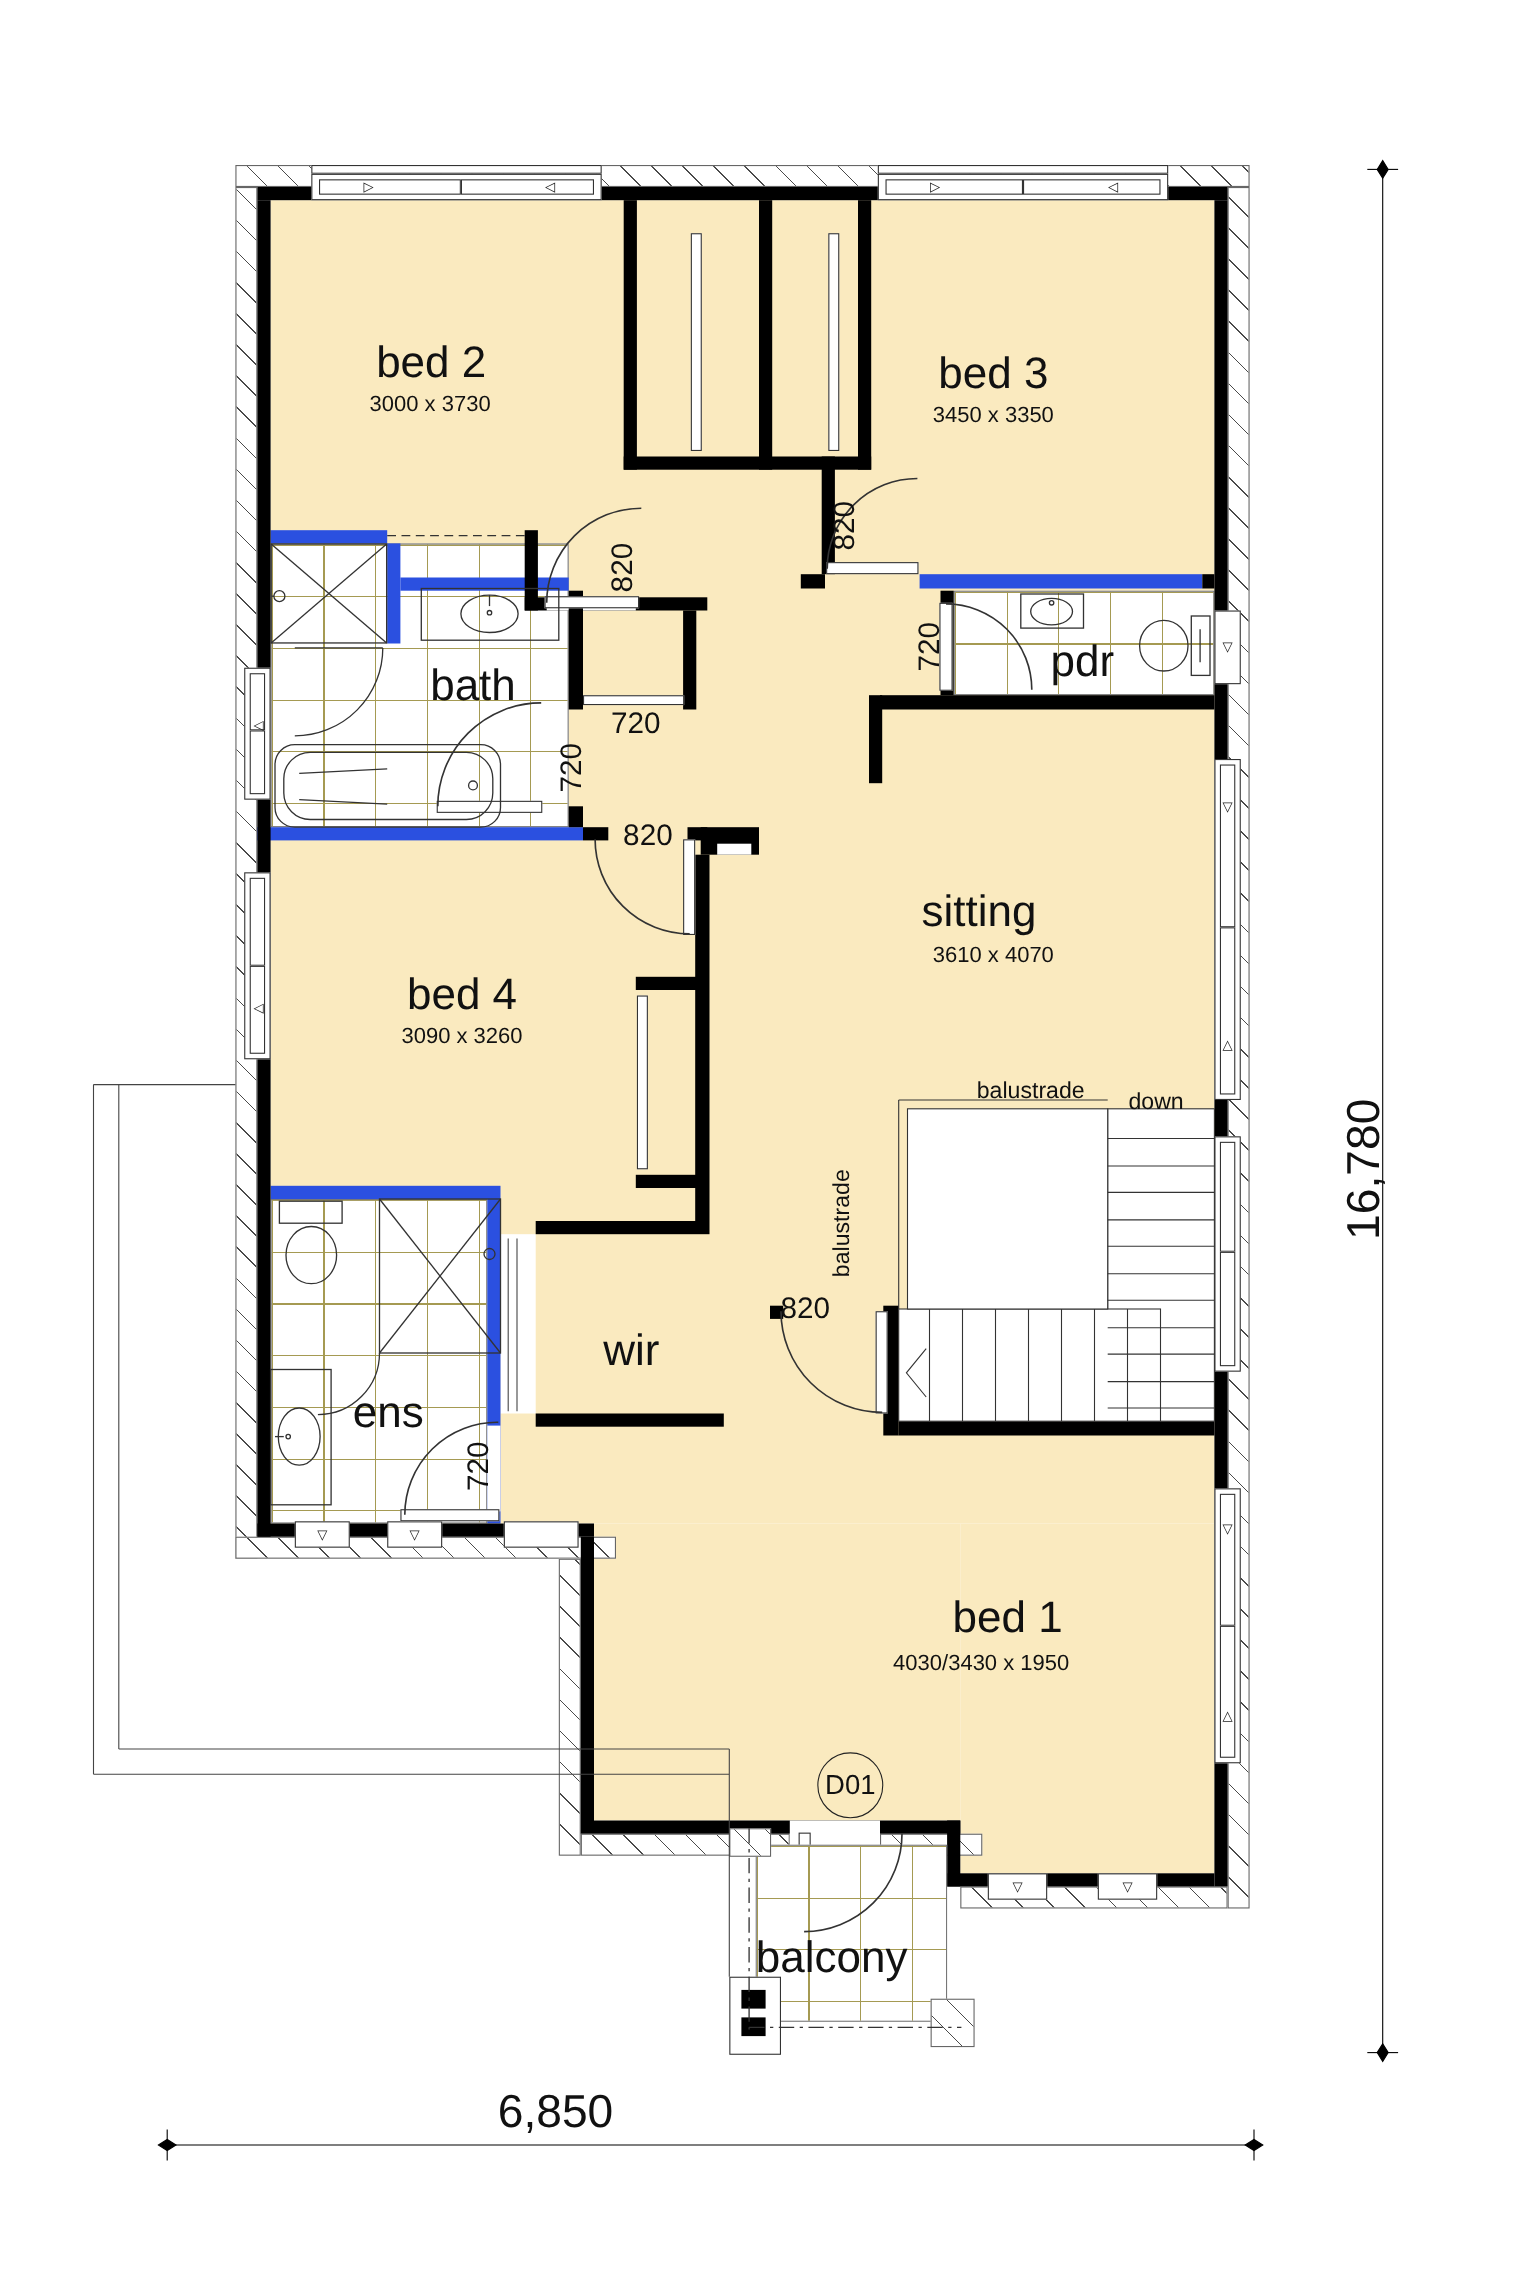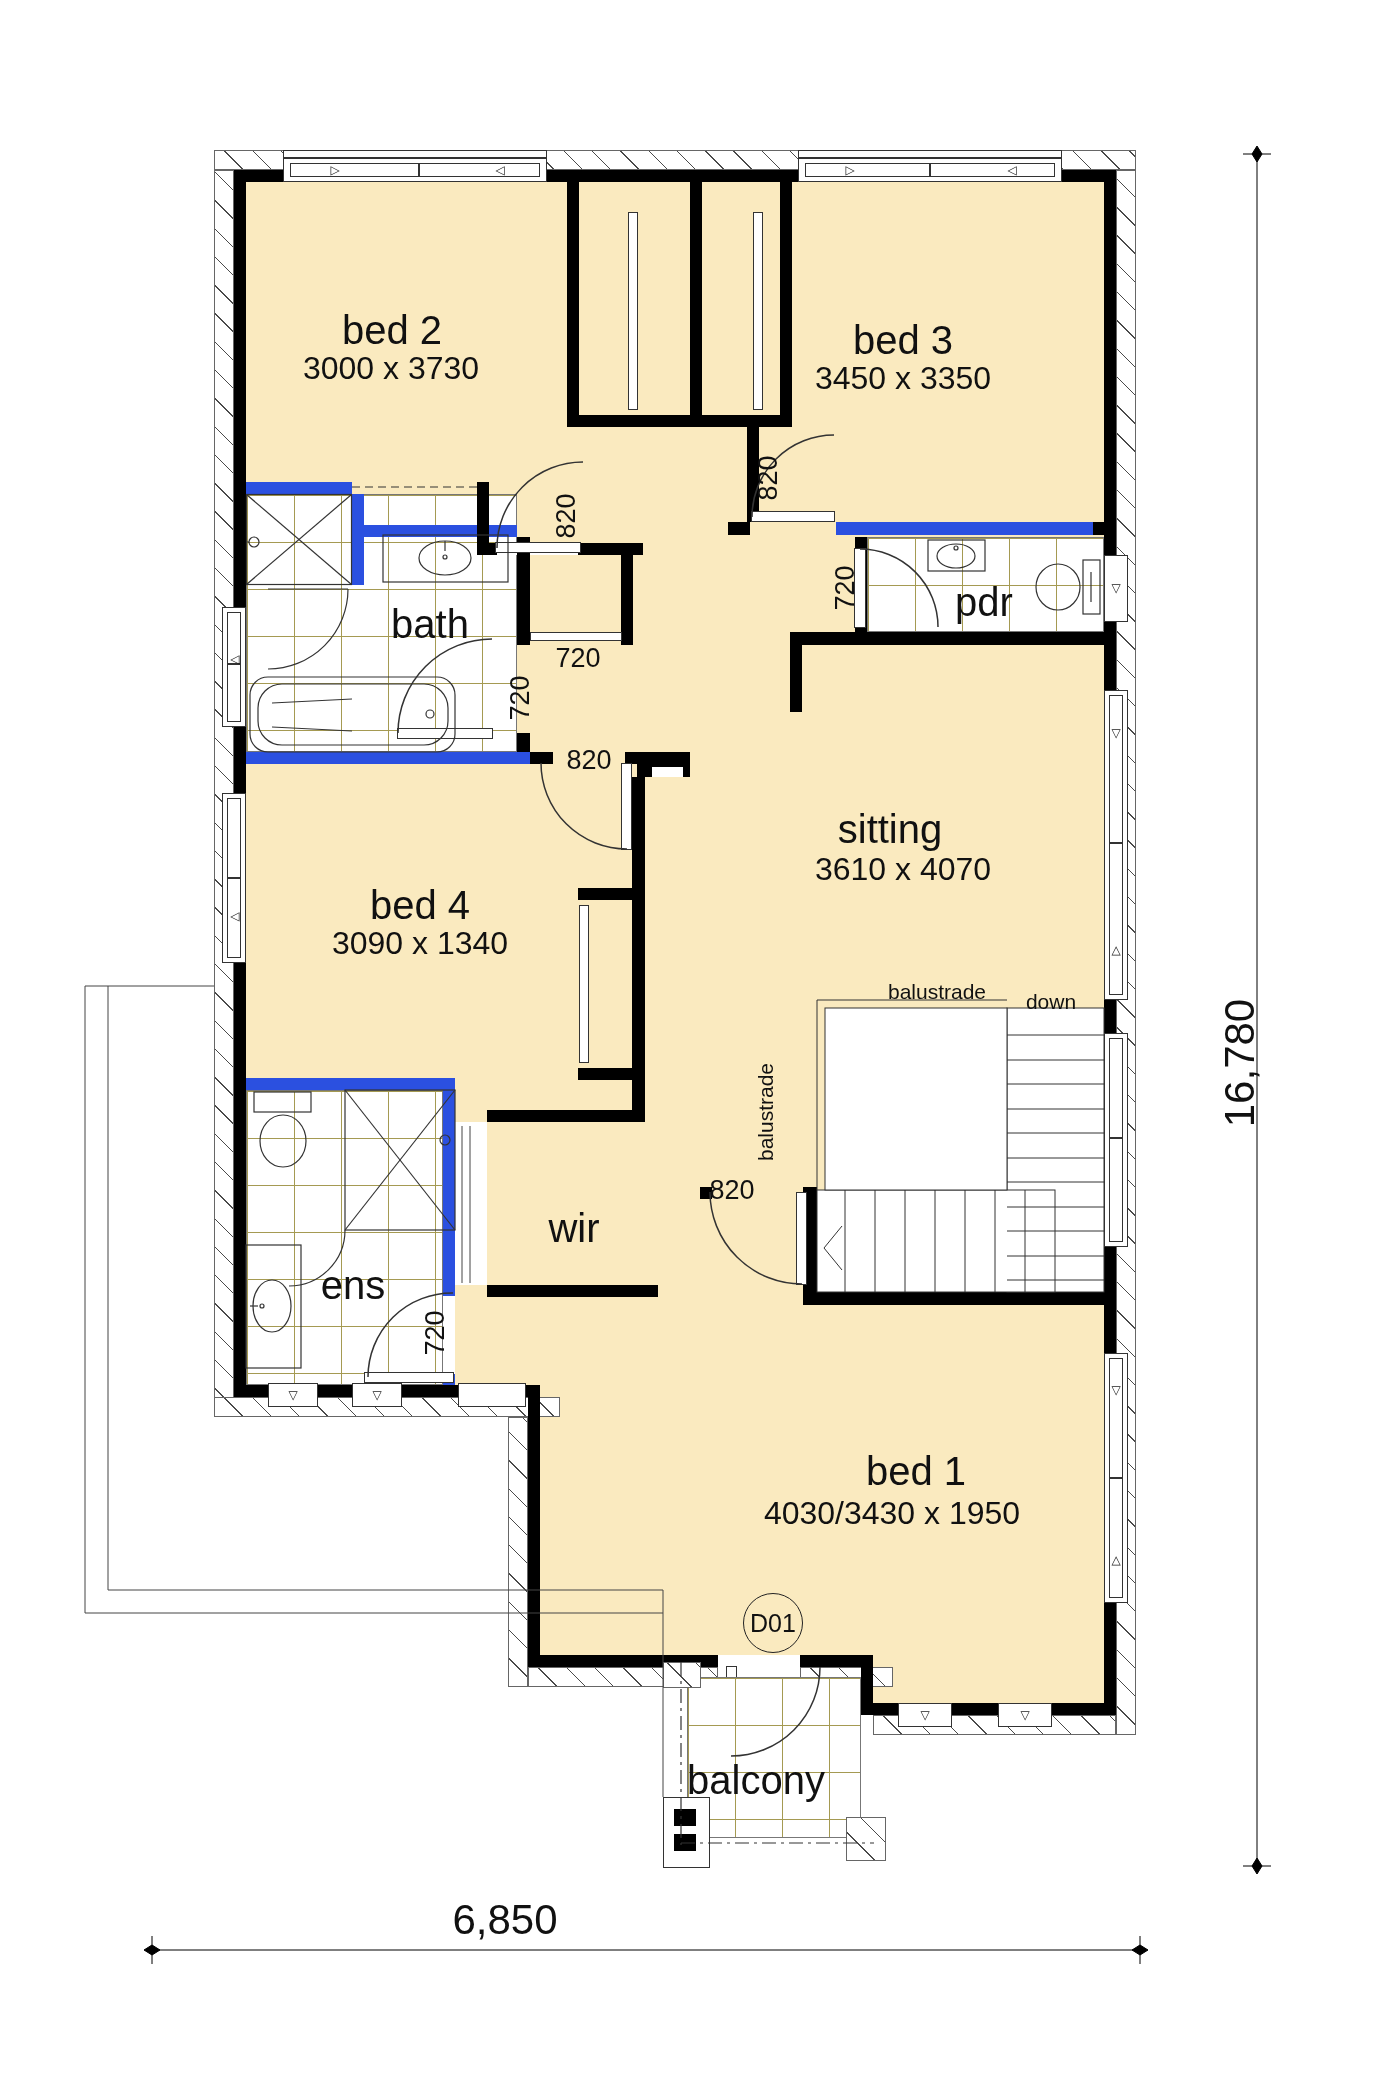--- a/index.html
+++ b/index.html
@@ -15,21 +15,21 @@
                       repeating-linear-gradient(to bottom,var(--tl,#a59a52) 0 1px,transparent 1px 47px);
      border:1px solid #777;box-sizing:border-box}
   .h{position:absolute;background-color:#fff;
      background-image:repeating-linear-gradient(45deg,transparent 0 19px,#4a4a4a 19px 20px);
      border:1px solid #666;box-sizing:border-box}
   .wn{position:absolute;background:#fff;border:1px solid #333;box-sizing:border-box}
   .s{position:absolute;background:#fff;border:1px solid #333;box-sizing:border-box}
   .l{position:absolute;color:#111;white-space:nowrap;transform:translate(-50%,-50%);text-align:center}
   .r{transform:translate(-50%,-50%) rotate(-90deg)}
   .rm{font-size:40px}
-  .dm{font-size:32px}
+  .dm{font-size:20px}
   .dr{font-size:27px}
   .sm{font-size:21px}
   .dim{font-size:42px}
   .gl{font-size:12px;color:#222;transform:translate(-50%,-50%)}
   .glr{font-size:12px;color:#222;transform:translate(-50%,-50%) rotate(-90deg)}
   #ov{position:absolute;left:0;top:0;pointer-events:none}
   .tag{position:absolute;border:1.5px solid #222;border-radius:50%;background:transparent;
        display:flex;align-items:center;justify-content:center;font-size:25px;color:#111}
 </style>
 </head>
@@ -279,21 +279,21 @@
 
   <div class="l rm" style="left:392px;top:330px">bed 2</div>
   <div class="l dm" style="left:391px;top:368px">3000 x 3730</div>
   <div class="l rm" style="left:903px;top:340px">bed 3</div>
   <div class="l dm" style="left:903px;top:378px">3450 x 3350</div>
   <div class="l rm" style="left:430px;top:624px">bath</div>
   <div class="l rm" style="left:984px;top:602px">pdr</div>
   <div class="l rm" style="left:890px;top:829px">sitting</div>
   <div class="l dm" style="left:903px;top:869px">3610 x 4070</div>
   <div class="l rm" style="left:420px;top:905px">bed 4</div>
-  <div class="l dm" style="left:420px;top:943px">3090 x 1340</div>
+  <div class="l dm" style="left:420px;top:943px">3090 x 3260</div>
   <div class="l rm" style="left:353px;top:1285px">ens</div>
   <div class="l rm" style="left:574px;top:1228px">wir</div>
   <div class="l rm" style="left:916px;top:1471px">bed 1</div>
   <div class="l dm" style="left:892px;top:1513px">4030/3430 x 1950</div>
   <div class="l rm" style="left:756px;top:1780px">balcony</div>
 
   <div class="l dr r" style="left:566px;top:516px">820</div>
   <div class="l dr r" style="left:768px;top:478px">820</div>
   <div class="l dr r" style="left:845px;top:588px">720</div>
   <div class="l dr" style="left:578px;top:658px">720</div>

